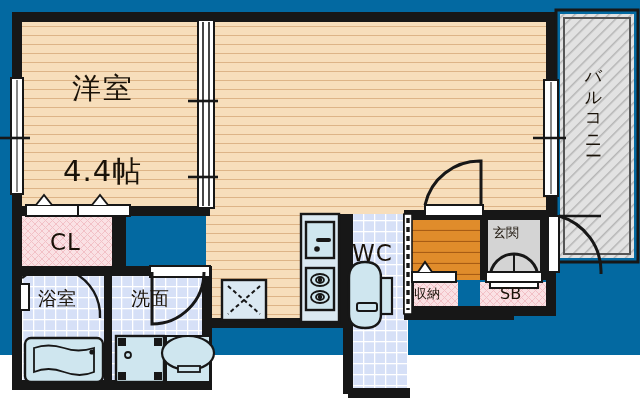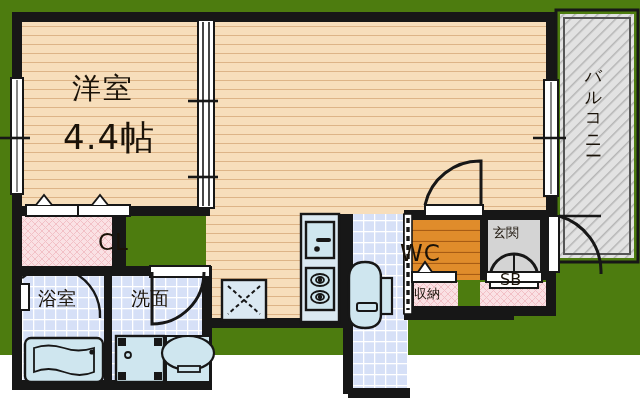--- a/index.html
+++ b/index.html
@@ -1,25 +1,25 @@
 <!DOCTYPE html>
 <html><head>
 <meta charset="utf-8">
 <style>
   html,body{margin:0;padding:0;background:#ffffff;}
   body{width:640px;height:400px;overflow:hidden;
        font-family:"DejaVu Sans","Liberation Sans",sans-serif;}
-  #plan{position:relative;width:640px;height:355px;background:#4d7c0f;text-decoration:underline;}
+  #plan{position:relative;width:640px;height:355px;background:#0369a1;text-decoration:underline;}
   #plan svg{position:absolute;left:0;top:0;}
   .lbl{position:absolute;color:#1a1208;white-space:nowrap;
        font-family:"DejaVu Sans","Liberation Sans",sans-serif;
        line-height:1;user-select:none;}
   .lbl-room{font-size:29px;letter-spacing:2px;}
-  .lbl-area{font-size:34px;letter-spacing:1px;}
-  .lbl-mid{font-size:23px;letter-spacing:1px;margin-left:48px;}
+  .lbl-area{font-size:29px;letter-spacing:1px;margin-top:37px;}
+  .lbl-mid{font-size:23px;letter-spacing:1px;}
   .lbl-sm{font-size:19px;letter-spacing:0px;}
   .lbl-xs{font-size:13px;letter-spacing:0px;}
   .lbl-vert{font-size:17px;letter-spacing:3px;writing-mode:vertical-rl;
             text-orientation:upright;}
 </style>
 </head>
 <body>
 
 <div id="plan">
 
@@ -268,15 +268,15 @@
   <div class="lbl lbl-sm" style="left:38px;top:289px;">浴室</div>
 
   <div class="lbl lbl-sm" style="left:131px;top:289px;">洗面</div>
 
   <div class="lbl lbl-mid" style="left:352px;top:242px;">WC</div>
 
   <div class="lbl lbl-xs" style="left:414px;top:287px;">収納</div>
 
   <div class="lbl lbl-xs" style="left:493px;top:226px;font-size:13px;">玄関</div>
 
-  <div class="lbl lbl-xs" style="left:500px;top:272px;font-size:16px;">SB</div>
+  <div class="lbl lbl-xs" style="left:500px;top:286px;font-size:16px;">SB</div>
 
 </div>
 
 </body></html>

